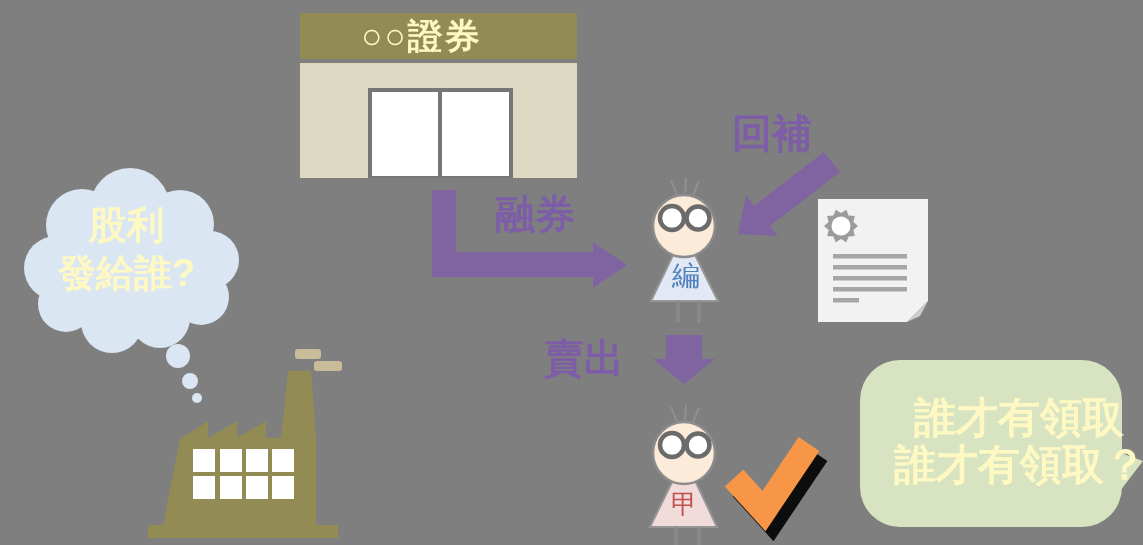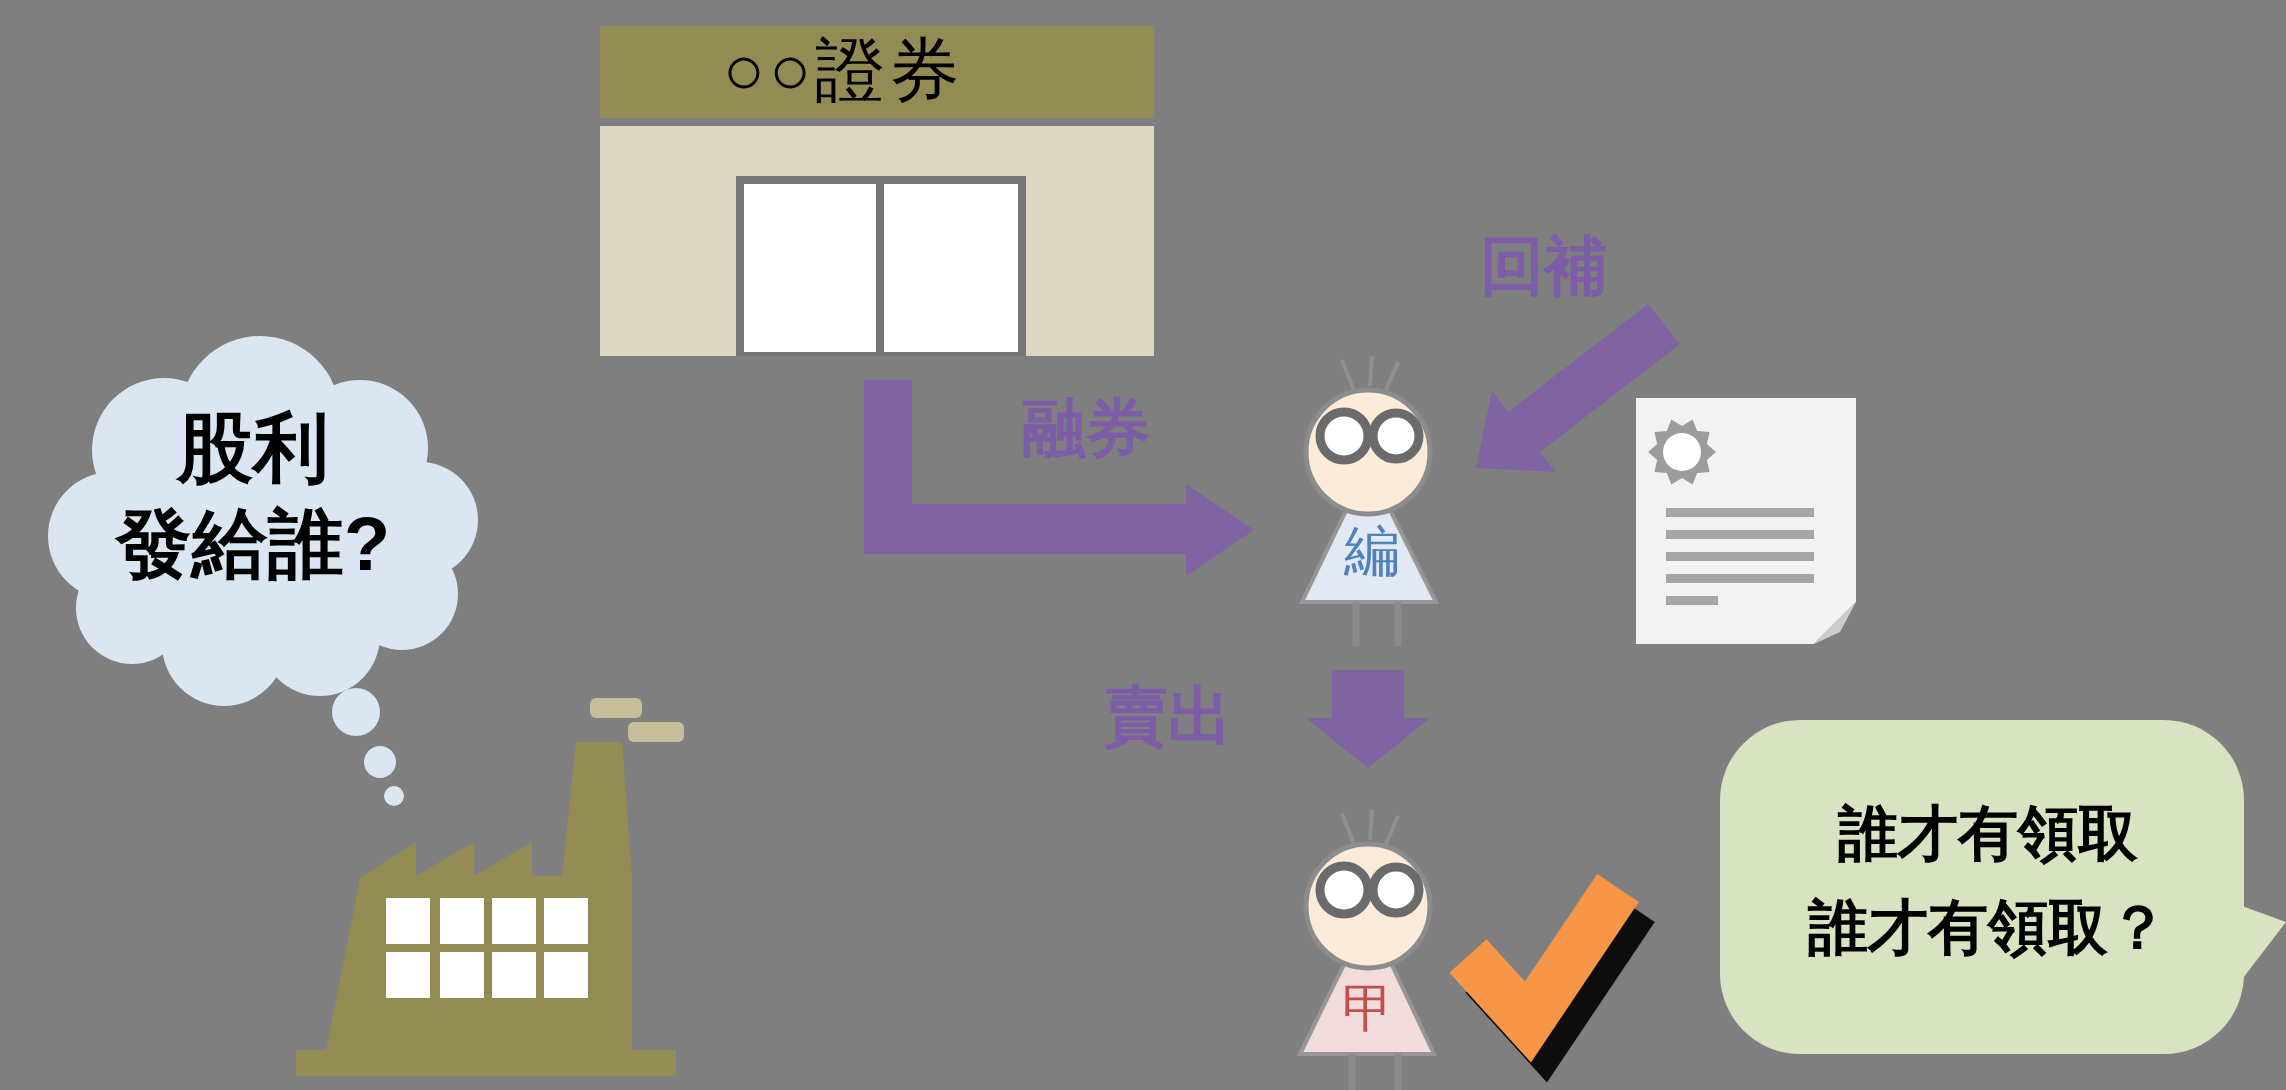--- a/index.html
+++ b/index.html
@@ -2,29 +2,29 @@
 <html><head>
 <meta charset="utf-8">
 <style>
   html,body{margin:0;padding:0;}
   .stage{
     position:relative;width:1143px;height:545px;background:#7F7F7F;overflow:hidden;
     font-family:"Liberation Sans","DejaVu Sans",sans-serif;
   }
   .layer{position:absolute;left:0;top:0;}
   .txt{position:absolute;text-align:center;white-space:nowrap;}
-  .sign-text{left:300px;top:13px;width:243px;height:46px;line-height:46px;font-size:35px;color:#000000;letter-spacing:2px;}
-  .cloud-text{left:24px;top:201px;width:205px;font-size:38px;font-weight:bold;color:#000000;line-height:48px;}
-  .purple-label{font-size:32px;font-weight:bold;color:#7D5CA8;line-height:44px;}
+  .sign-text{left:300px;top:13px;width:243px;height:46px;line-height:46px;font-size:35px;color:#fef9c3;letter-spacing:2px;font-weight:bold;}
+  .cloud-text{left:24px;top:201px;width:205px;font-size:38px;font-weight:bold;color:#fef9c3;line-height:48px;}
+  .purple-label{font-size:40px;font-weight:bold;color:#7D5CA8;line-height:44px;}
   .lbl-shortsell{left:491px;top:192px;width:84px;text-align:right;}
   .lbl-cover{left:730px;top:111px;width:84px;}
   .lbl-sell{left:542px;top:336px;width:84px;}
   .person-label-blue{left:664px;top:261px;width:44px;font-size:28px;color:#4F81BD;line-height:30px;}
   .person-label-red{left:662px;top:490px;width:44px;font-size:26px;color:#C0504D;line-height:28px;}
-  .green-text{left:869px;top:394px;width:250px;font-size:30px;font-weight:bold;color:#000000;line-height:47px;}
+  .green-text{left:894px;top:394px;width:250px;font-size:42px;font-weight:bold;color:#fef9c3;line-height:47px;}
 </style>
 </head>
 <body>
 
 <div class="stage">
 
   <svg class="layer" width="1143" height="545" viewBox="0 0 1143 545">
 
     <g>
       <rect x="300" y="13" width="277" height="46" fill="#938B54"></rect>

